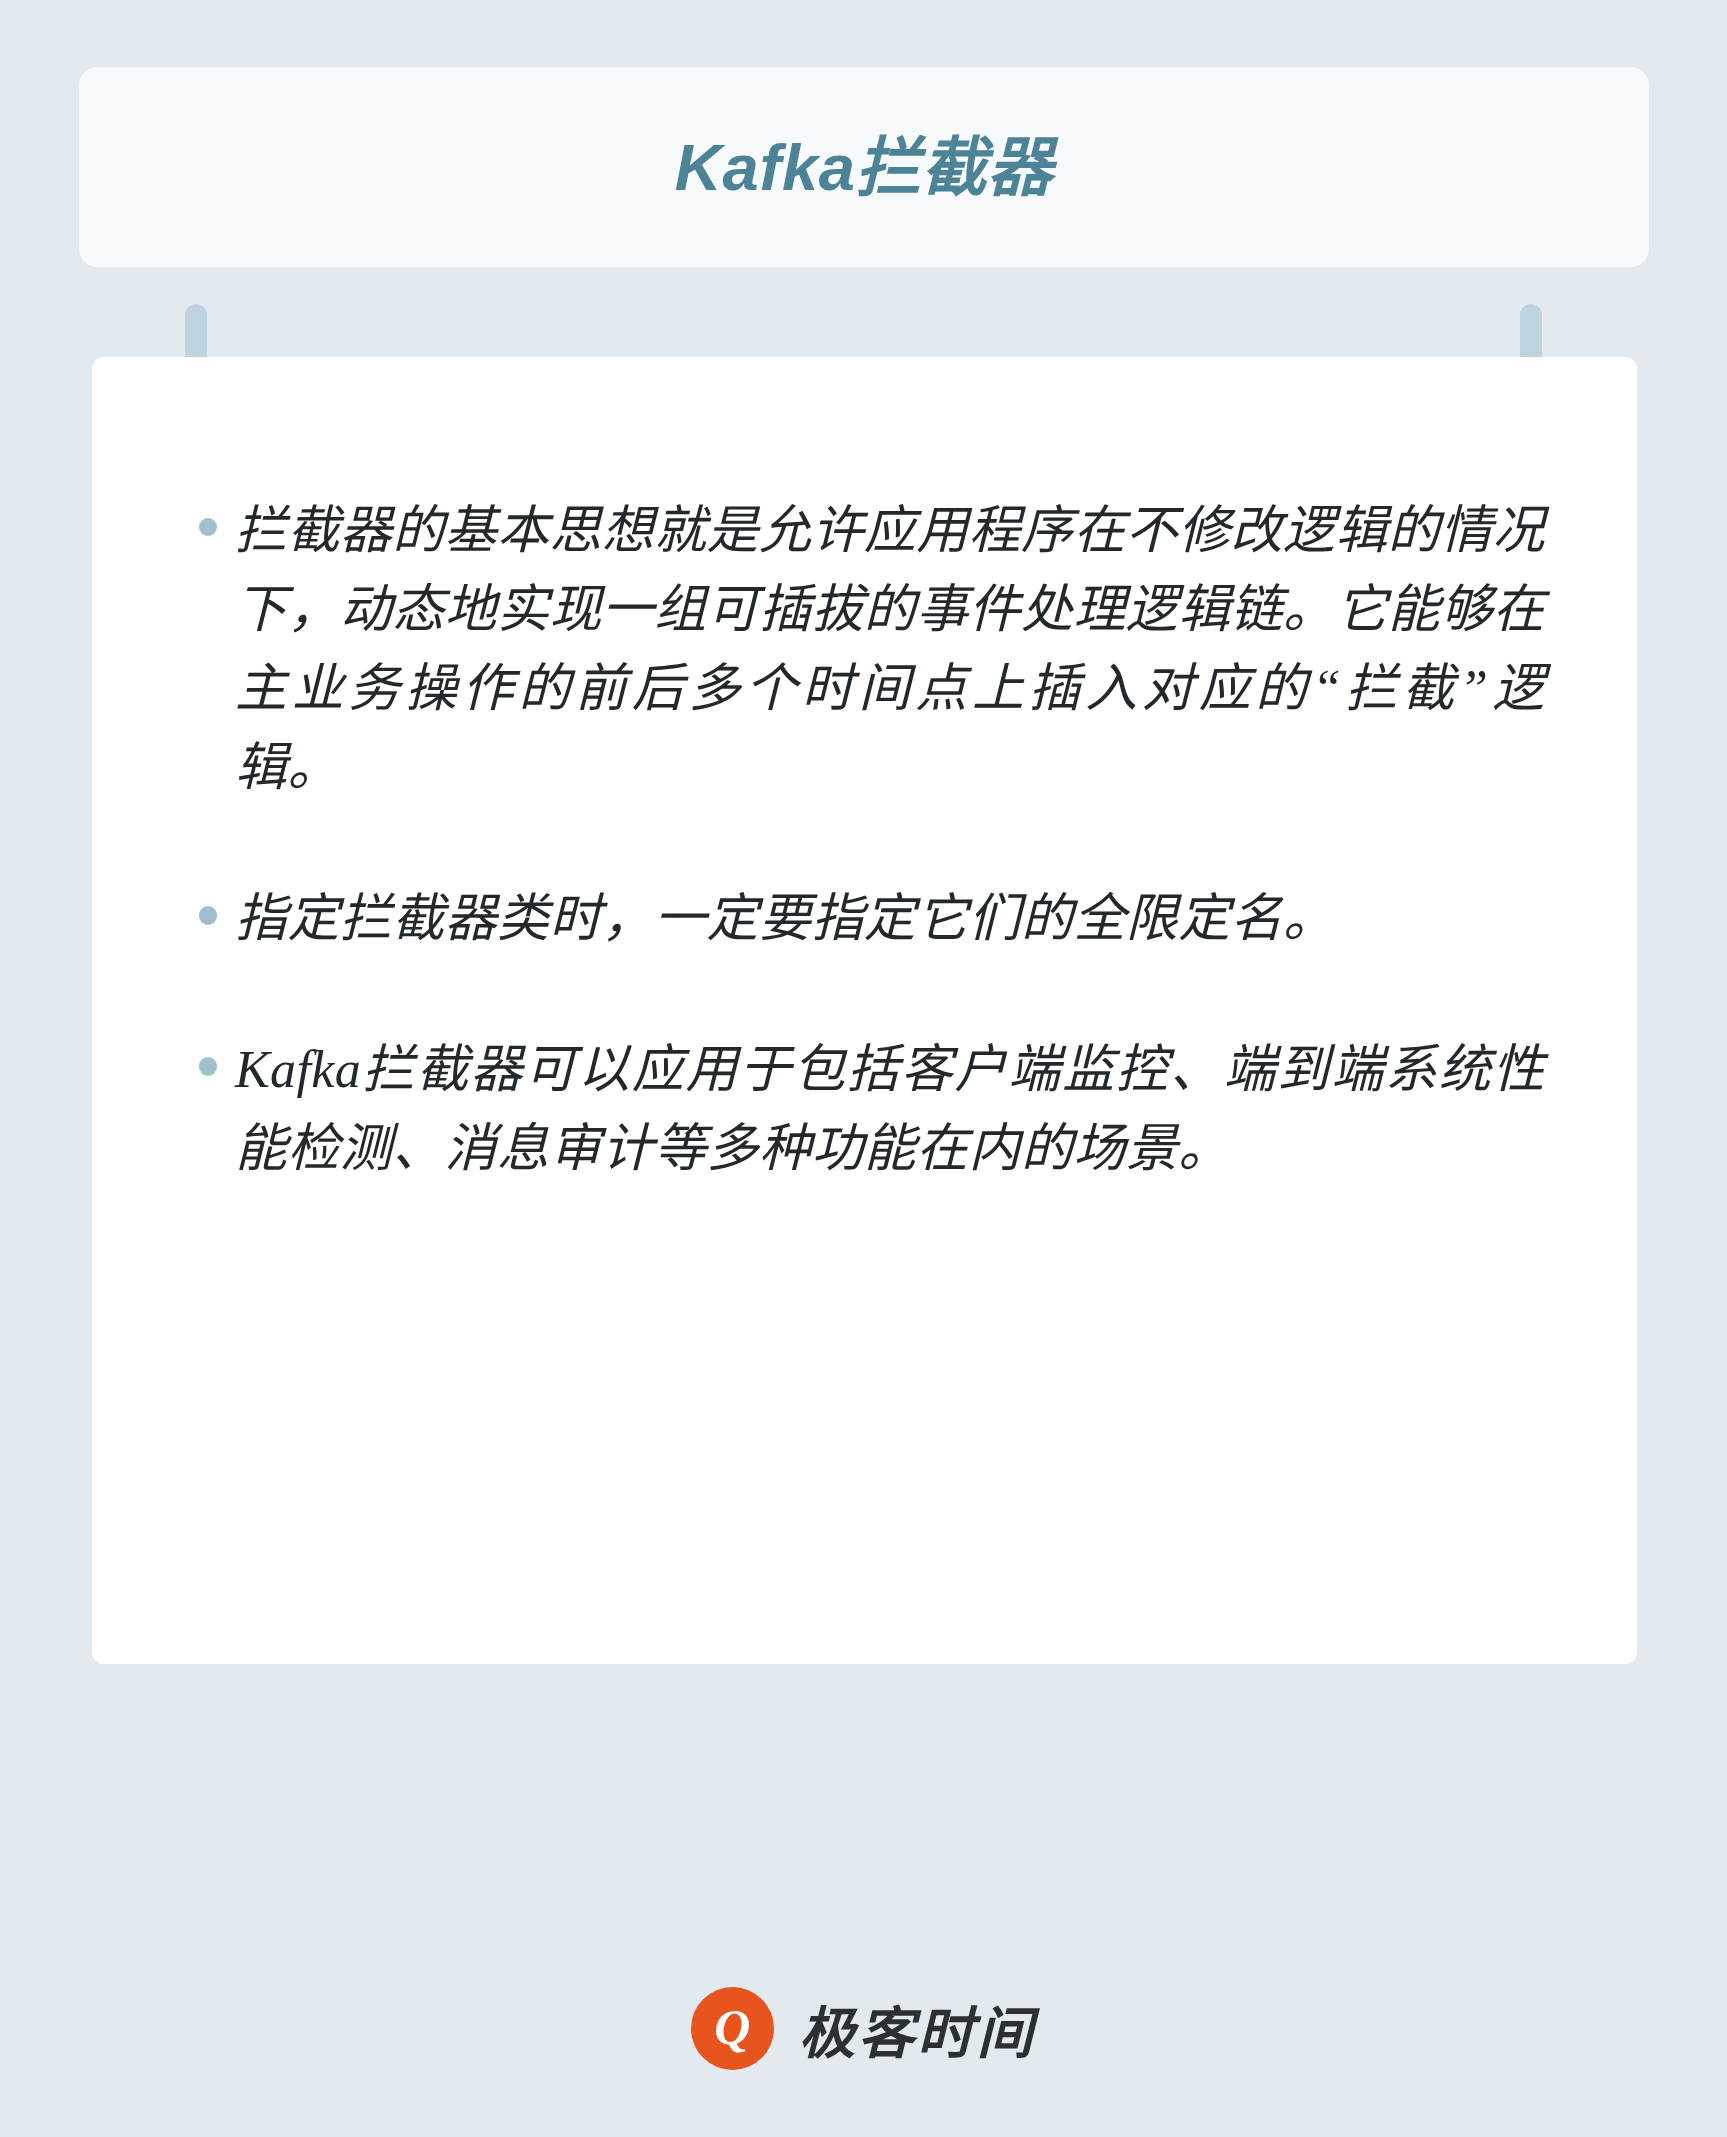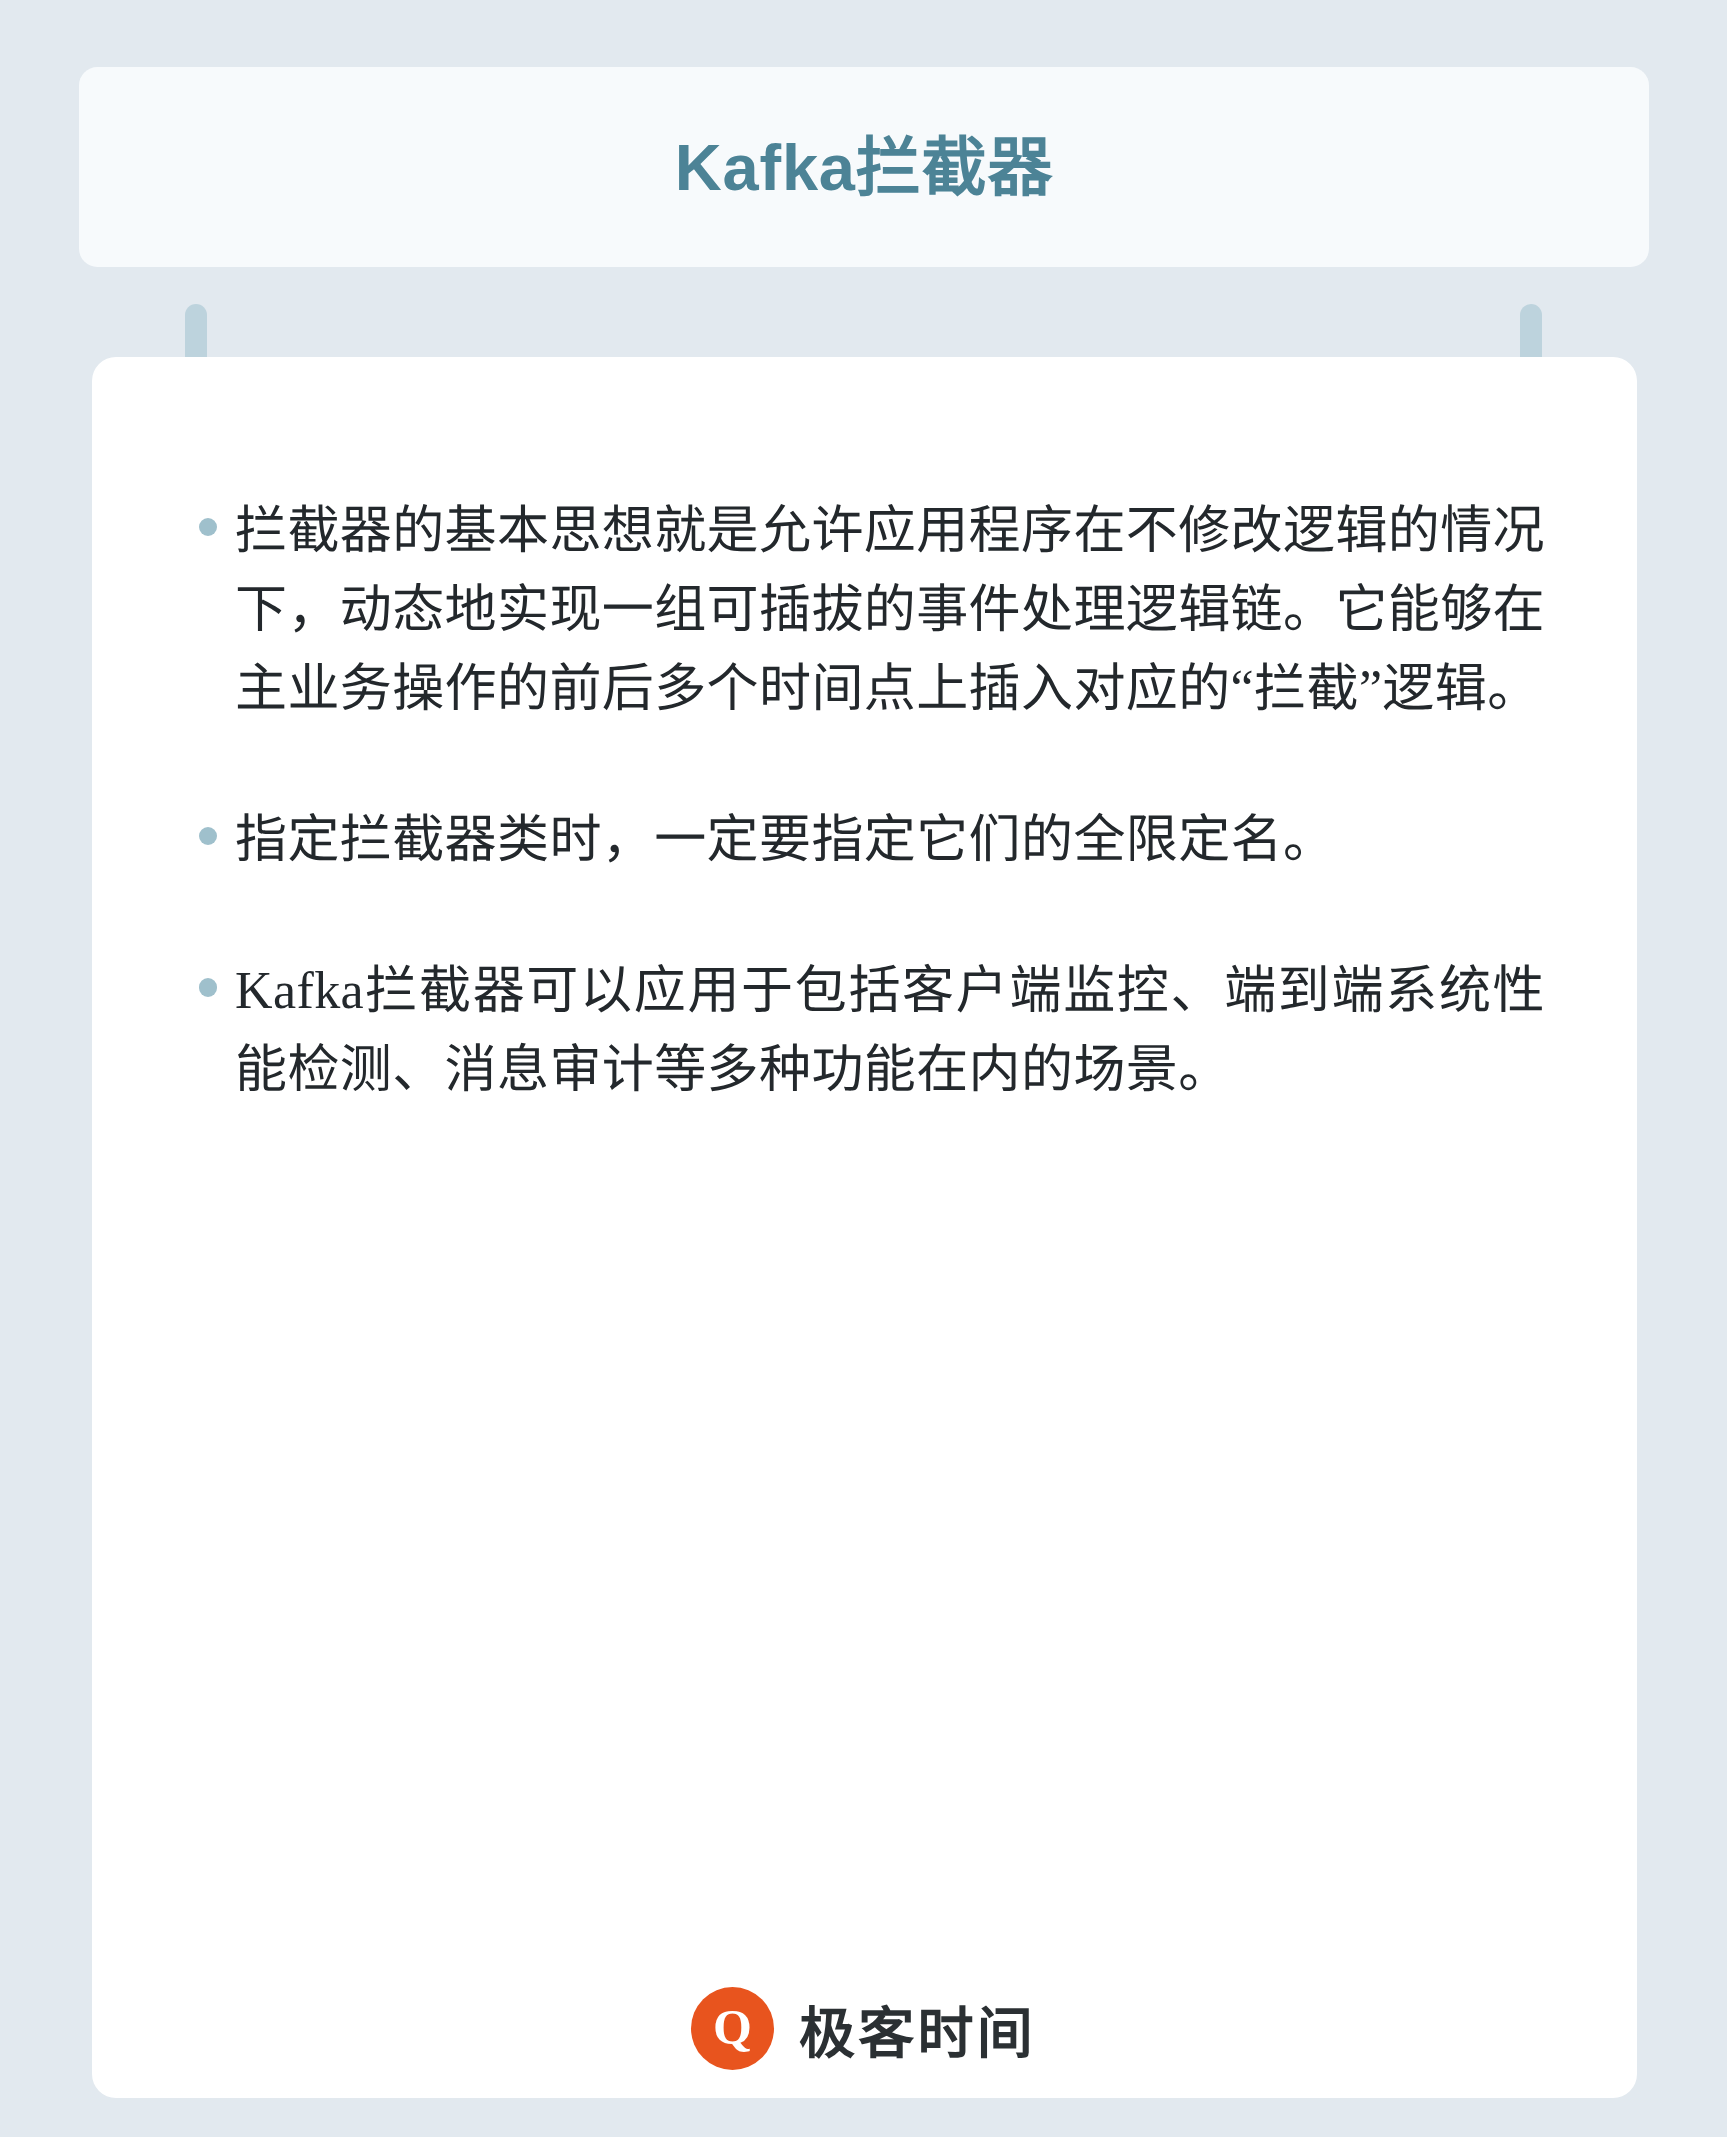--- a/index.html
+++ b/index.html
@@ -12,20 +12,21 @@
     background: #e2e9ef;
     font-family: "Liberation Sans", sans-serif;
     overflow: hidden;
   }
   .page {
     position: relative;
     width: 1727px;
     height: 2137px;
     box-sizing: border-box;
     padding: 11px;
+    font-style: italic;
   }
 
   
   .title-card {
     position: absolute;
     left: 79px;
     top: 67px;
     width: 1570px;
     height: 200px;
     background: #f7fafc;
@@ -69,23 +70,23 @@
   }
   .pin-cap.left { left: 182px; top: 424px; }
   .pin-cap.right { left: 1516px; top: 424px; }
 
   
   .body-card {
     position: absolute;
     left: 92px;
     top: 357px;
     width: 1545px;
-    height: 1741px;
+    height: 1307px;
     background: #ffffff;
-    border-radius: 24px;
+    border-radius: 12px;
   }
 
   .bullet-list {
     position: absolute;
     left: 100px;
     top: 134px;
     width: 1353px;
   }
   .bullet-item {
     position: relative;

